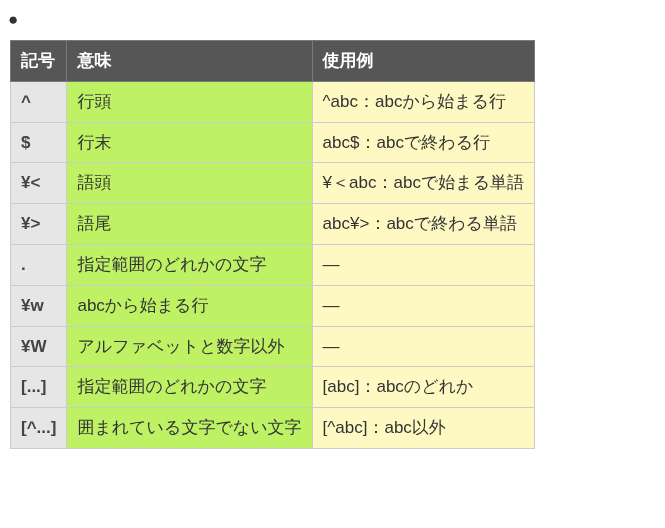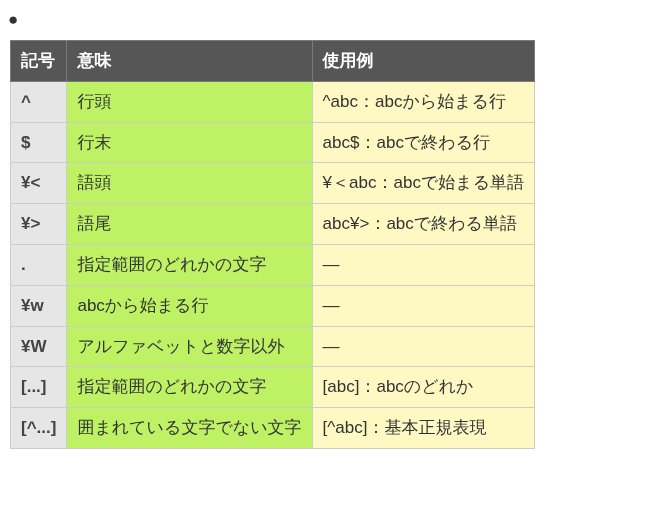--- a/index.html
+++ b/index.html
@@ -117,18 +117,18 @@
         <td class="example">―</td>
       </tr>
       <tr>
         <td class="symbol">[...]</td>
         <td class="meaning">指定範囲のどれかの文字</td>
         <td class="example">[abc]：abcのどれか</td>
       </tr>
       <tr>
         <td class="symbol">[^...]</td>
         <td class="meaning">囲まれている文字でない文字</td>
-        <td class="example">[^abc]：基本正規表現</td>
+        <td class="example">[^abc]：abc以外</td>
       </tr>
     </tbody>
   </table>
 
 </div>
 
 </body></html>

